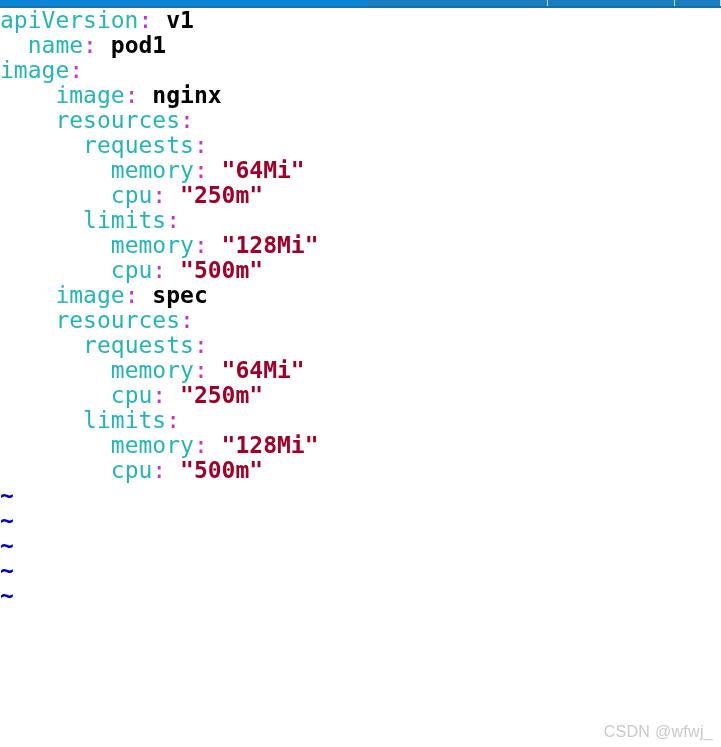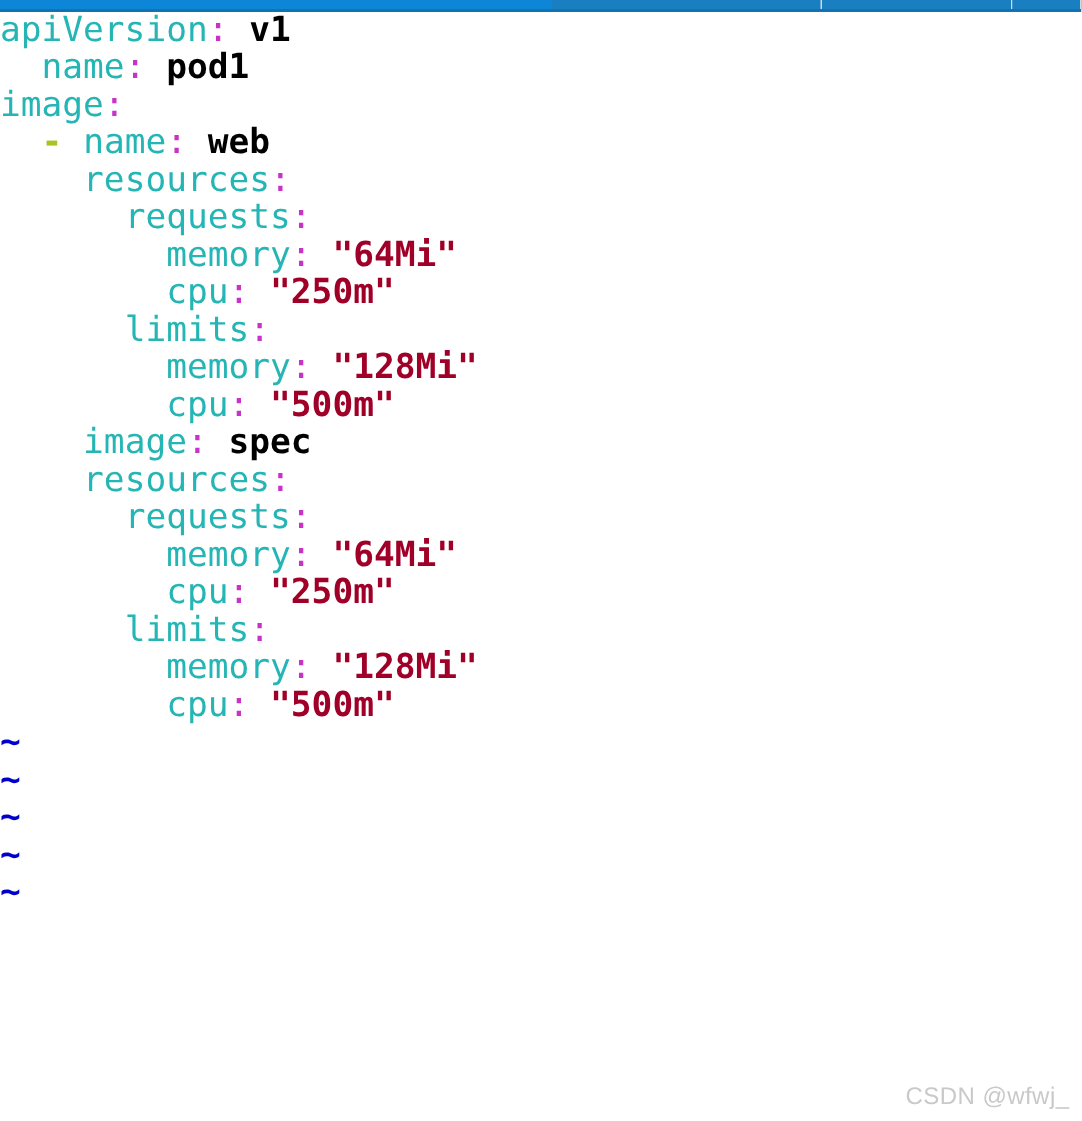--- a/index.html
+++ b/index.html
@@ -87,21 +87,21 @@
       <div class="topbar-seg" style="width: 180px;"></div>
       <div class="topbar-seg" style="width: 127px;"></div>
       <div class="topbar-seg" style="width: 46px;"></div>
     </div>
   <div class="topbar-underline"></div>
 
   <div class="editor" id="editor">
       <div class="line"><span class="ind"></span><span class="key">apiVersion</span><span class="colon">:</span><span class="ind"> </span><span class="val">v1</span></div>
       <div class="line"><span class="ind">  </span><span class="key">name</span><span class="colon">:</span><span class="ind"> </span><span class="val">pod1</span></div>
       <div class="line"><span class="ind"></span><span class="key">image</span><span class="colon">:</span></div>
-      <div class="line"><span class="ind">  </span><span class="dash">-</span><span class="ind"> </span><span class="key">name</span><span class="colon">:</span><span class="ind"> </span><span class="val">web</span></div>
+      <div class="line"><span class="ind">    </span><span class="key">image</span><span class="colon">:</span><span class="ind"> </span><span class="val">nginx</span></div>
       <div class="line"><span class="ind">    </span><span class="key">resources</span><span class="colon">:</span></div>
       <div class="line"><span class="ind">      </span><span class="key">requests</span><span class="colon">:</span></div>
       <div class="line"><span class="ind">        </span><span class="key">memory</span><span class="colon">:</span><span class="ind"> </span><span class="str">"64Mi"</span></div>
       <div class="line"><span class="ind">        </span><span class="key">cpu</span><span class="colon">:</span><span class="ind"> </span><span class="str">"250m"</span></div>
       <div class="line"><span class="ind">      </span><span class="key">limits</span><span class="colon">:</span></div>
       <div class="line"><span class="ind">        </span><span class="key">memory</span><span class="colon">:</span><span class="ind"> </span><span class="str">"128Mi"</span></div>
       <div class="line"><span class="ind">        </span><span class="key">cpu</span><span class="colon">:</span><span class="ind"> </span><span class="str">"500m"</span></div>
       <div class="line"><span class="ind">    </span><span class="key">image</span><span class="colon">:</span><span class="ind"> </span><span class="val">spec</span></div>
       <div class="line"><span class="ind">    </span><span class="key">resources</span><span class="colon">:</span></div>
       <div class="line"><span class="ind">      </span><span class="key">requests</span><span class="colon">:</span></div>

